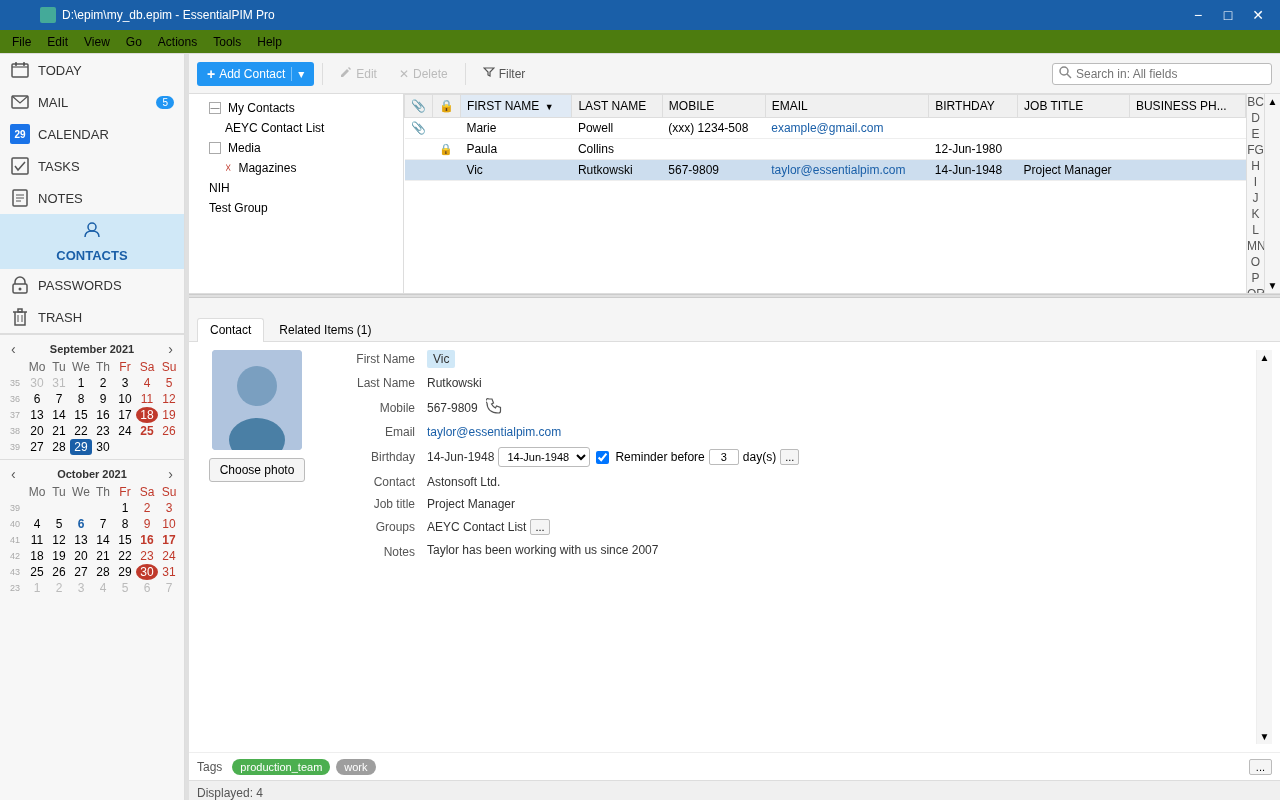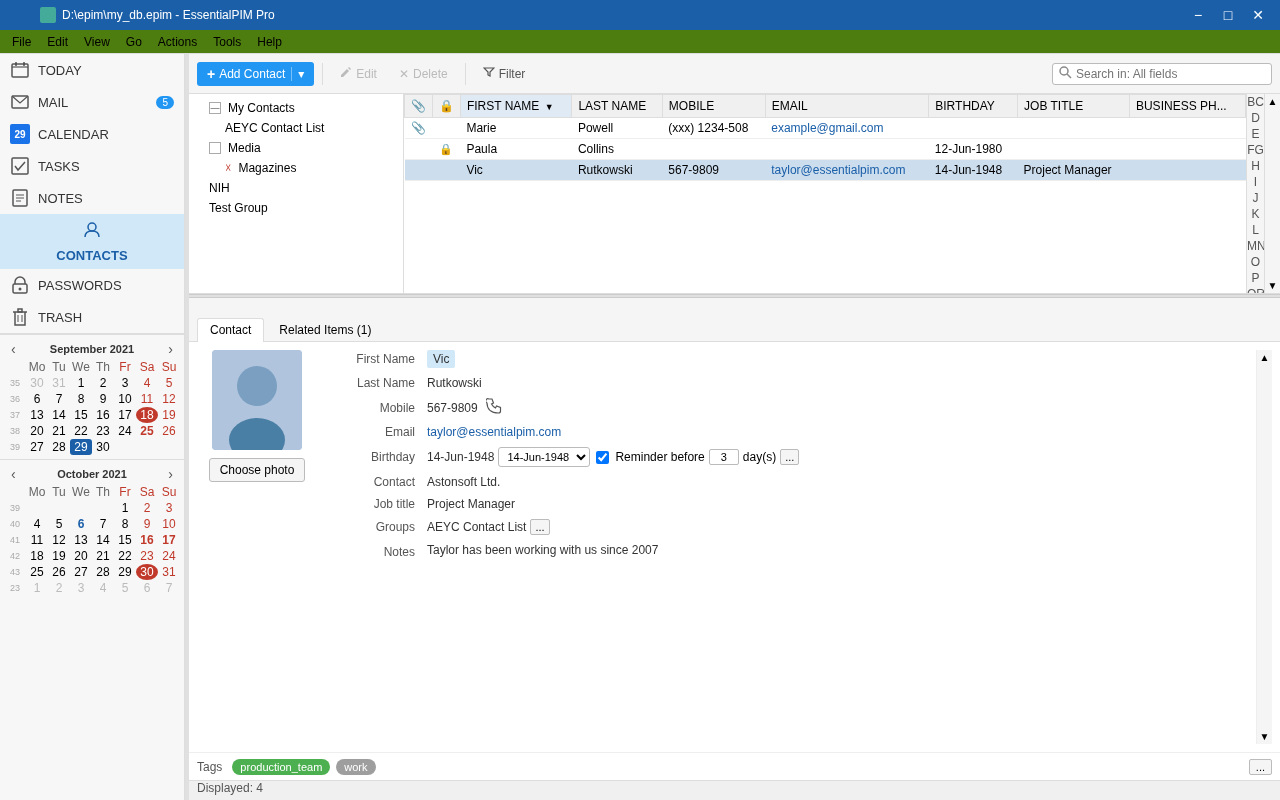--- a/index.html
+++ b/index.html
@@ -116,21 +116,21 @@
     .phone-icon { color: #555; font-size: 14px; margin-left: 8px; }
     
     
     .tags-bar { border-top: 1px solid #eee; padding: 4px 8px; display: flex; align-items: center; gap: 6px; min-height: 28px; }
     .tag-label { color: #555; margin-right: 4px; }
     .tag-item { background: #4CAF50; color: white; padding: 2px 8px; border-radius: 10px; font-size: 11px; cursor: pointer; }
     .tag-item.alt { background: #9E9E9E; }
     .btn-tag-dots { border: 1px solid #bbb; background: #f5f5f5; padding: 1px 6px; border-radius: 2px; cursor: pointer; font-size: 11px; margin-left: auto; }
 
     
-    .status-bar { height: 20px; background: #f0f0f0; border-top: 1px solid #ddd; display: flex; align-items: flex-start; padding: 0 8px; font-size: 11px; color: #555; }
+    .status-bar { height: 20px; background: #f0f0f0; border-top: 1px solid #ddd; display: flex; align-items: flex-end; padding: 0 8px; font-size: 11px; color: #555; }
 
     
     .sidebar-resize { width: 4px; background: #e0e0e0; cursor: col-resize; }
   </style>
 </head>
 <body>
 
 <div class="title-bar">
   <div class="title-bar-left">
     <div class="title-bar-icon"></div>

